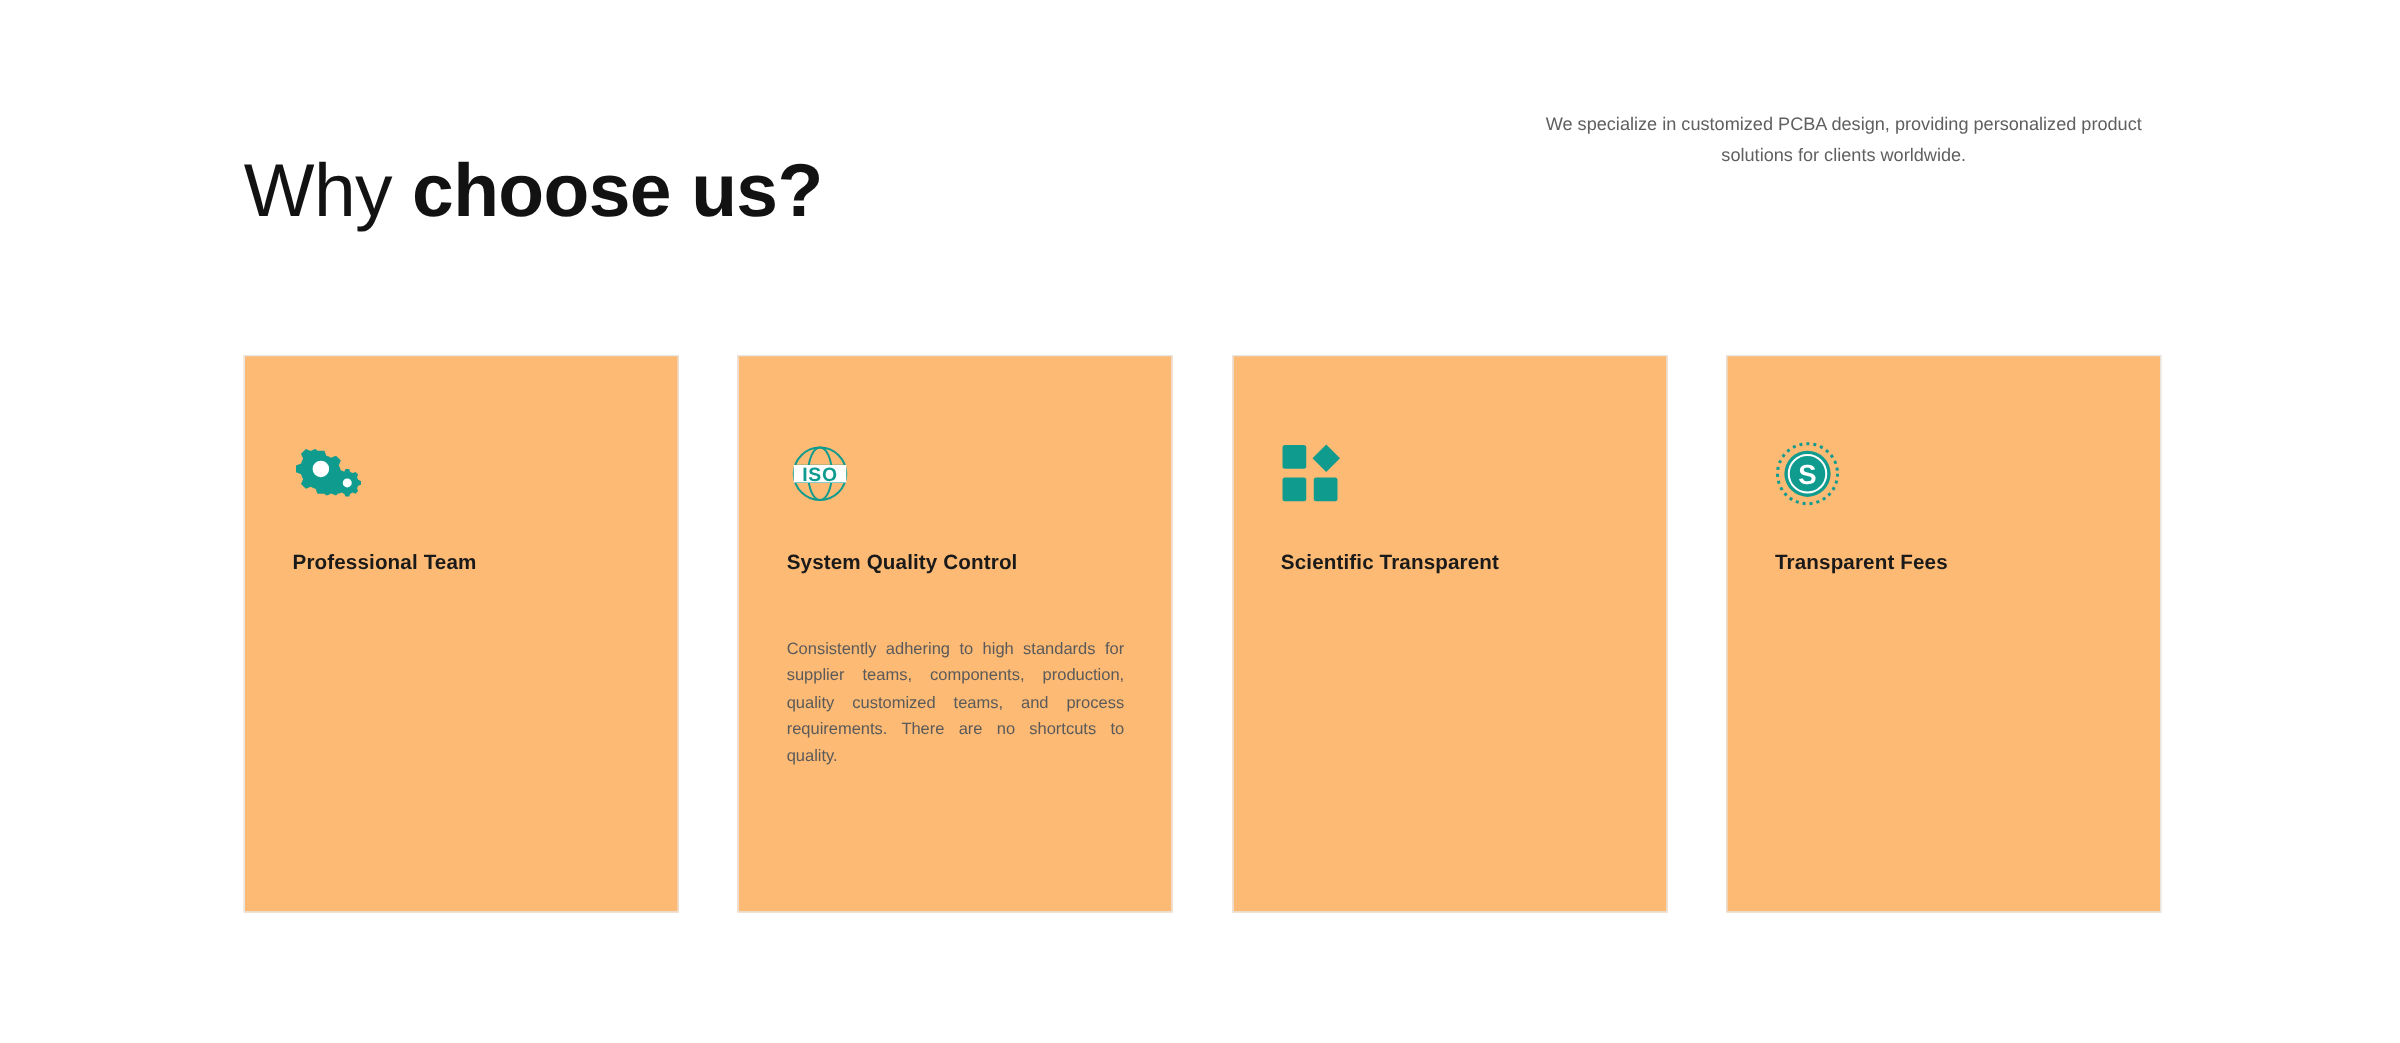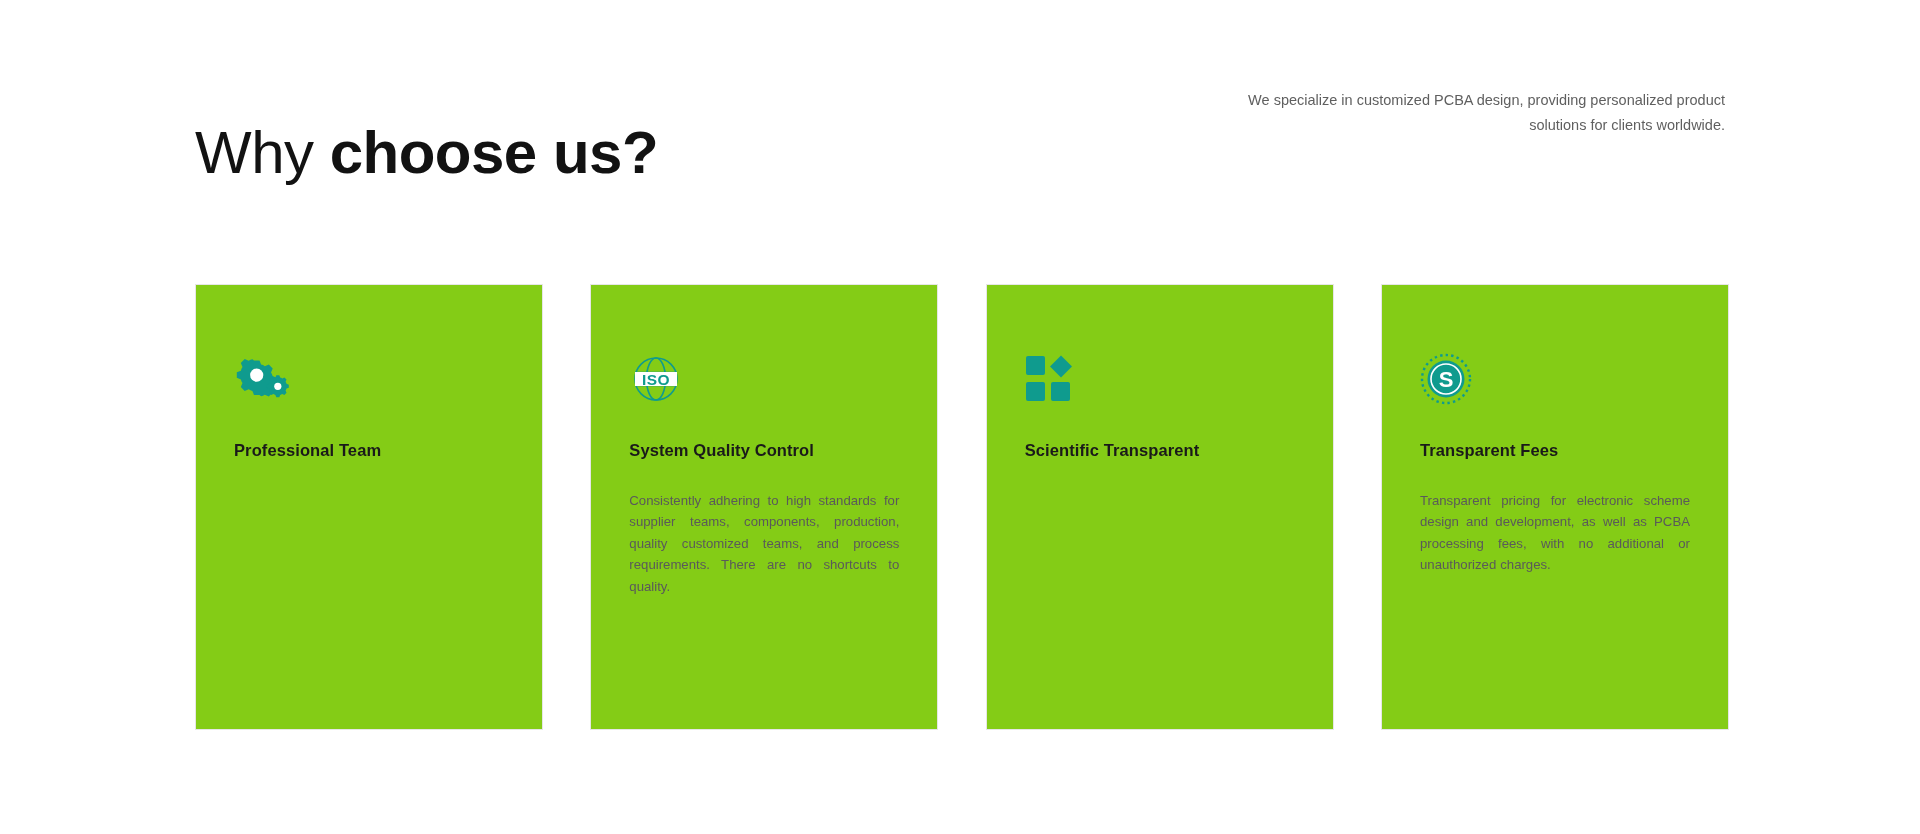--- a/index.html
+++ b/index.html
@@ -44,56 +44,56 @@
   .title .bold {
     font-weight: 700;
   }
 
   .intro {
     width: 500px;
     margin-top: 8px;
     font-size: 14.5px;
     line-height: 1.75;
     color: #5f5f5f;
-    text-align: right;
+    text-align: center;
   }
 
   
   .cards {
     position: absolute;
     left: 195px;
     top: 284px;
     width: 1534px;
     display: flex;
     justify-content: space-between;
   }
 
   .card {
     width: 348px;
     height: 446px;
     box-sizing: border-box;
-    background: #84cc16;
+    background: #fdba74;
     border: 1px solid #e6e6e6;
     padding: 68px 38px 0 38px;
     position: relative;
   }
 
   .card-icon {
     height: 52px;
     display: flex;
     align-items: center;
     margin-bottom: 36px;
   }
 
   .card-title {
     font-size: 16.5px;
     font-weight: 700;
     color: #1a1a1a;
     letter-spacing: 0.1px;
-    margin-bottom: 30px;
+    margin-bottom: 48px;
   }
 
   .card-text {
     font-size: 13.2px;
     line-height: 1.62;
     color: #5a5a5a;
     text-align: justify;
     text-justify: inter-word;
     word-spacing: 0.3px;
   }
@@ -159,17 +159,16 @@
     <div class="card">
       <div class="card-icon">
         <svg width="52" height="52" viewBox="0 0 52 52" xmlns="http://www.w3.org/2000/svg">
           <circle cx="26" cy="26" r="24" fill="none" stroke="#0f9b8e" stroke-width="2.4" stroke-dasharray="2.4 3.2"></circle>
           <circle cx="26" cy="26" r="18.5" fill="#0f9b8e"></circle>
           <circle cx="26" cy="26" r="15" fill="none" stroke="#ffffff" stroke-width="1.6"></circle>
           <text x="26" y="34" text-anchor="middle" font-family="Liberation Sans, sans-serif" font-size="22" font-weight="700" fill="#ffffff">S</text>
         </svg>
       </div>
       <div class="card-title">Transparent Fees</div>
-      <div class="card-text">Transparent pricing for electronic scheme design and development, as well as PCBA processing fees, with no additional or unauthorized charges.</div>
     </div>
 
   </div>
 </div>
 
 </body></html>

